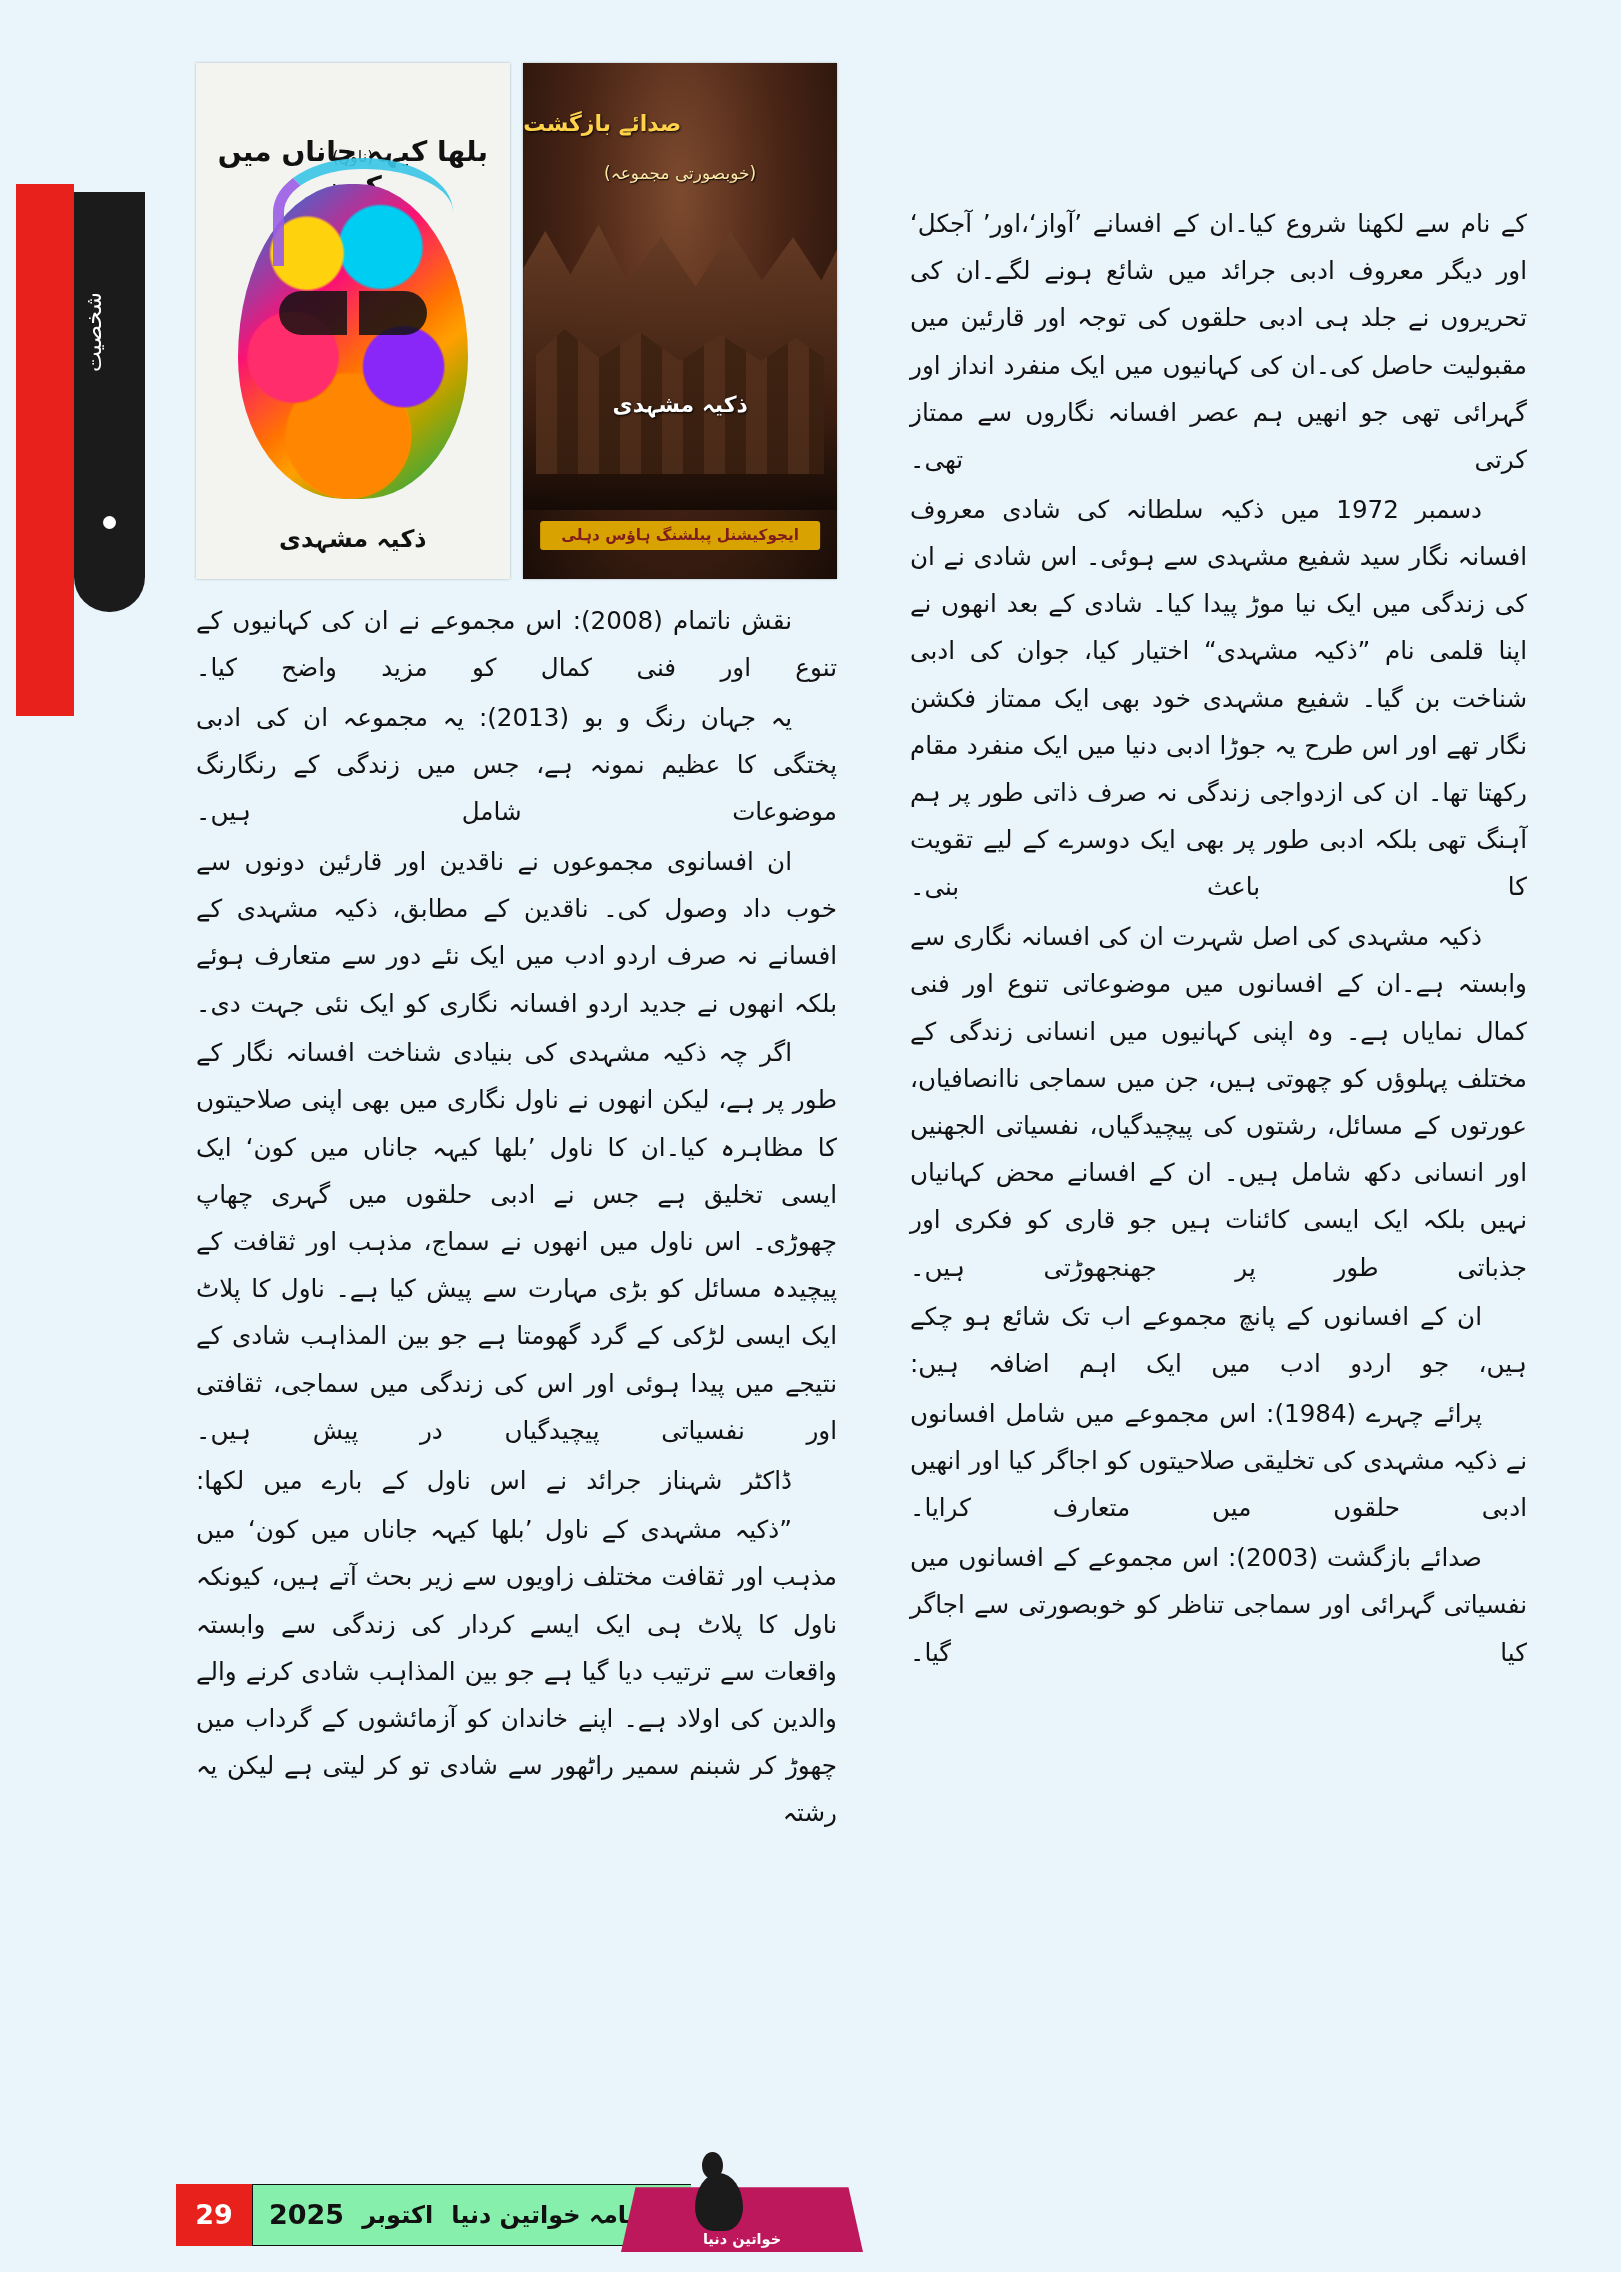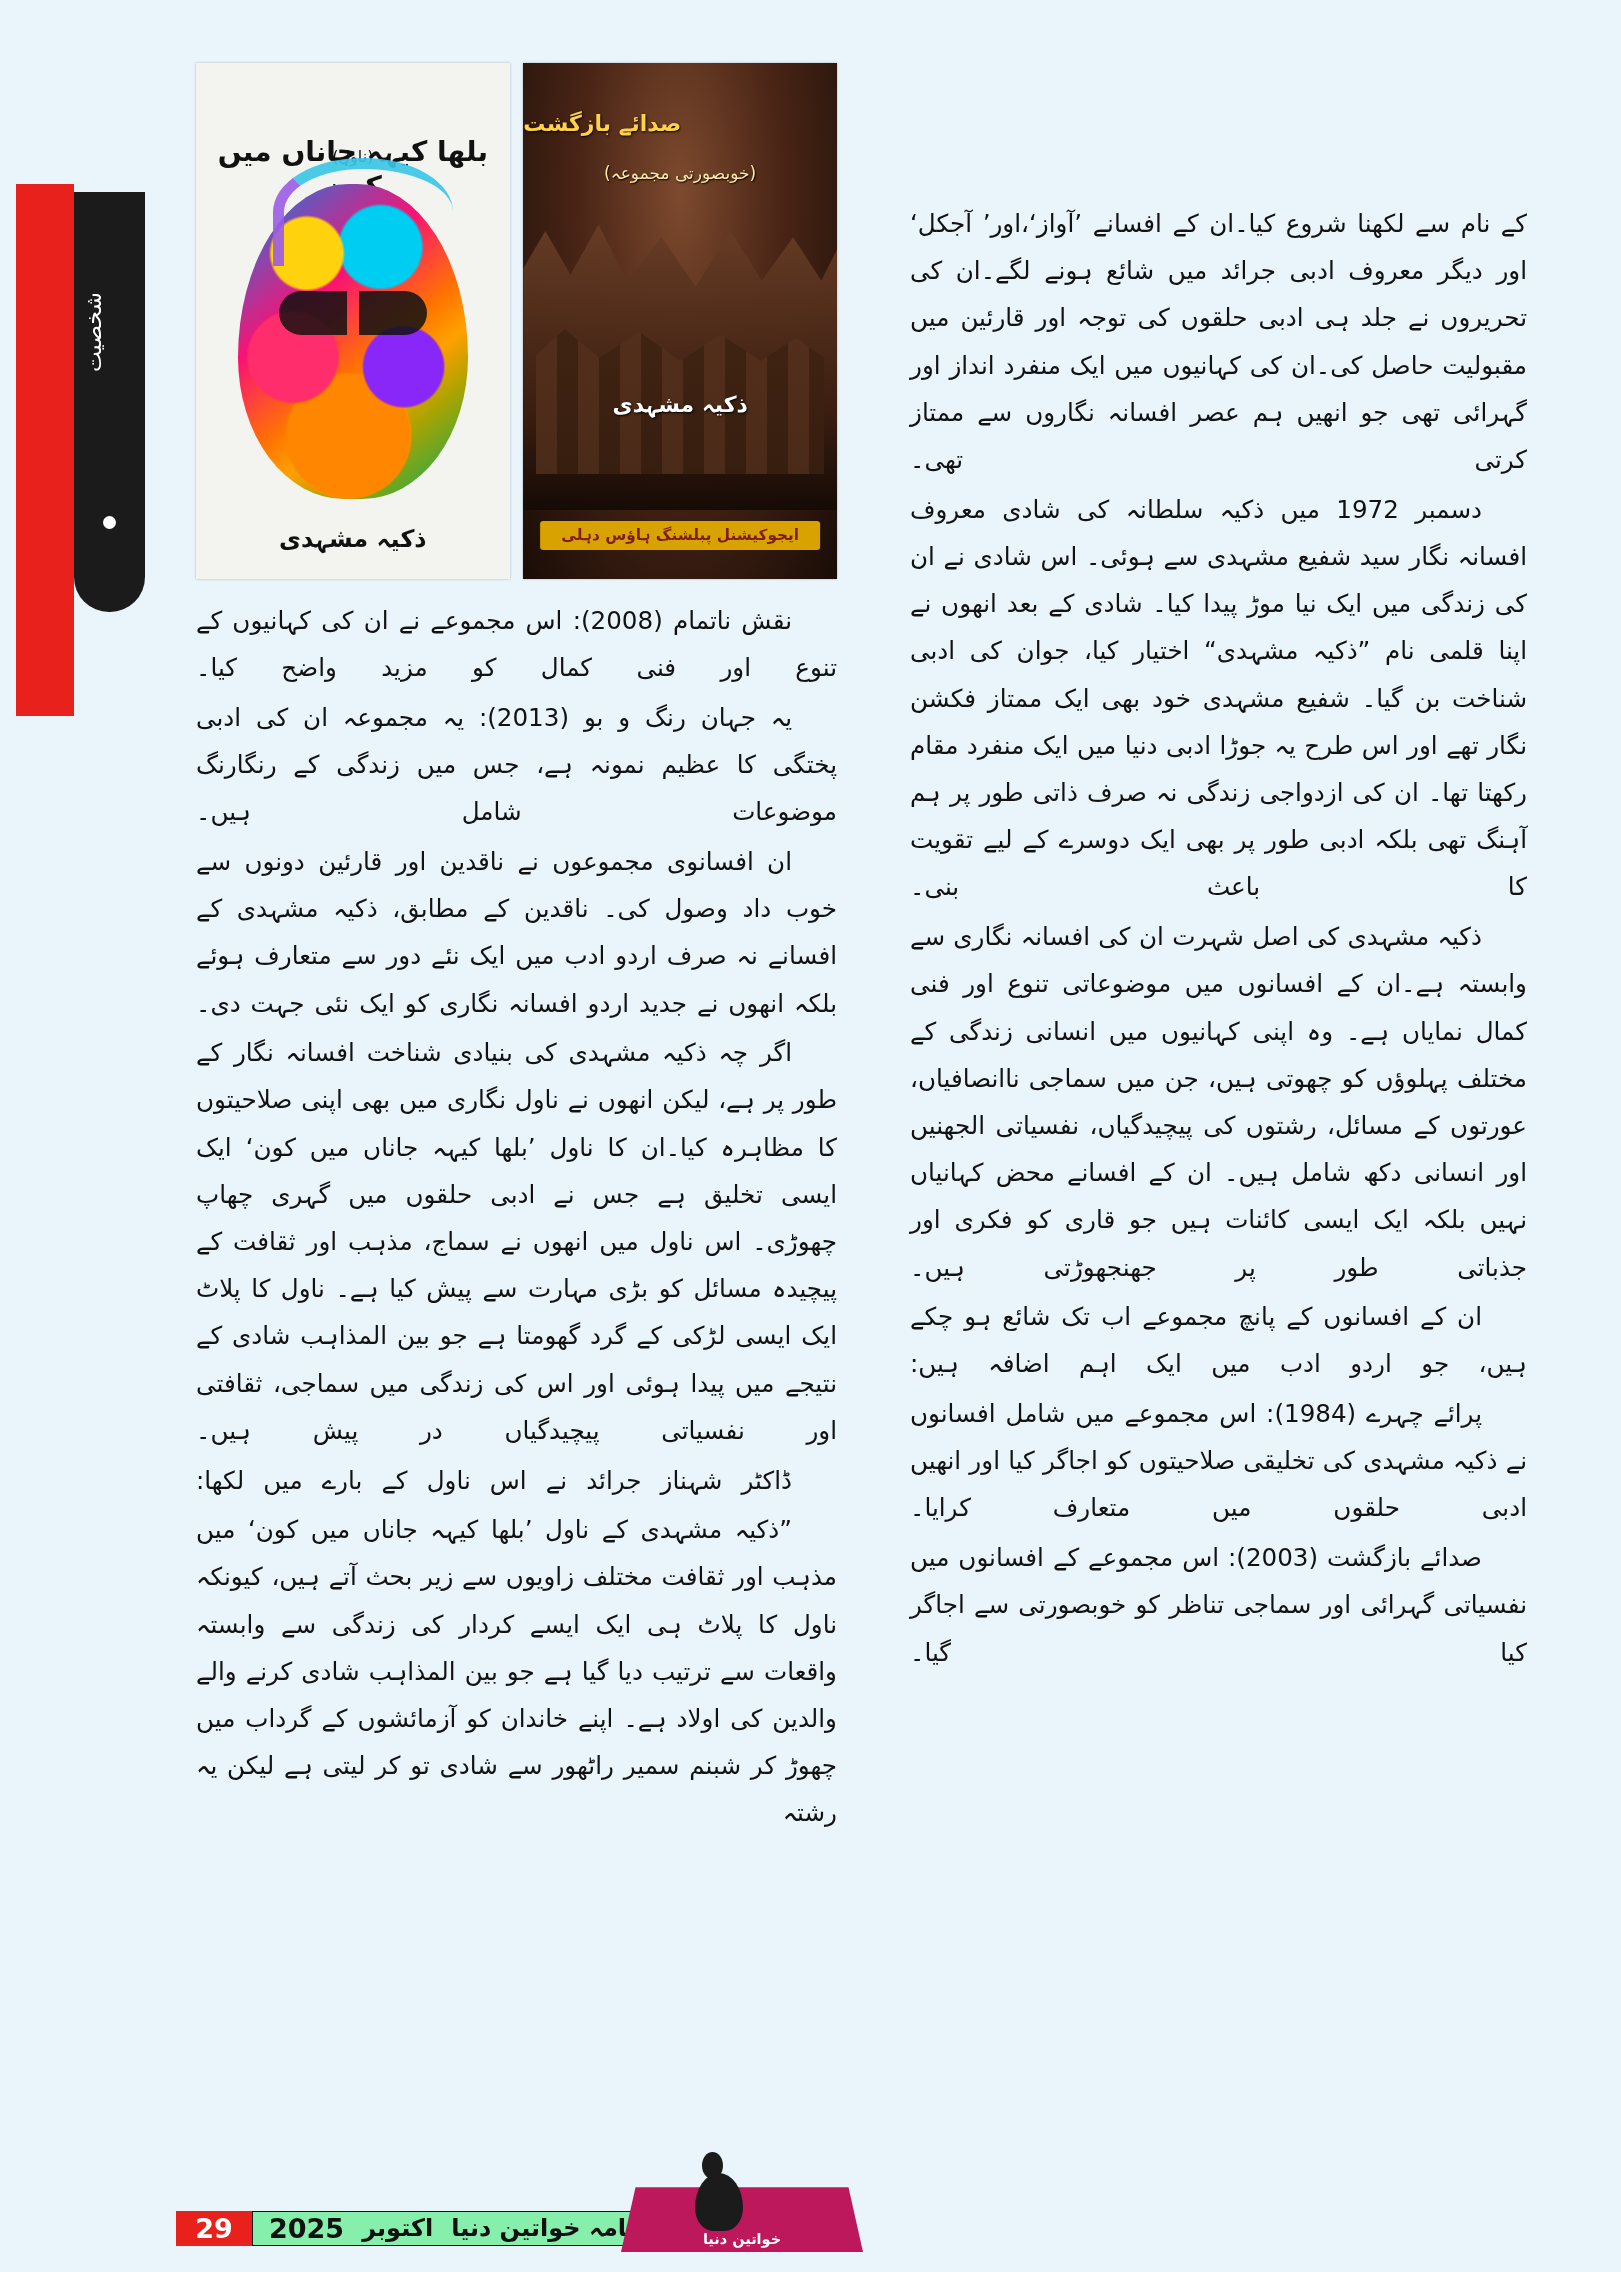--- a/index.html
+++ b/index.html
@@ -195,21 +195,21 @@
 
   
   .footer{
     position:absolute;
     left:0;right:0;bottom:0;
     height:94px;
   }
   .footer-bar{
     position:absolute;
     left:176px;bottom:27.4px;
-    height:35px;
+    height:62px;
     display:flex;
     flex-direction:row-reverse;
     align-items:stretch;
   }
   .page-num{
     background:#e8211d;
     color:#fff;
     font-size:27px;font-weight:bold;
     display:flex;align-items:center;justify-content:center;
     padding:0 14.5px;

